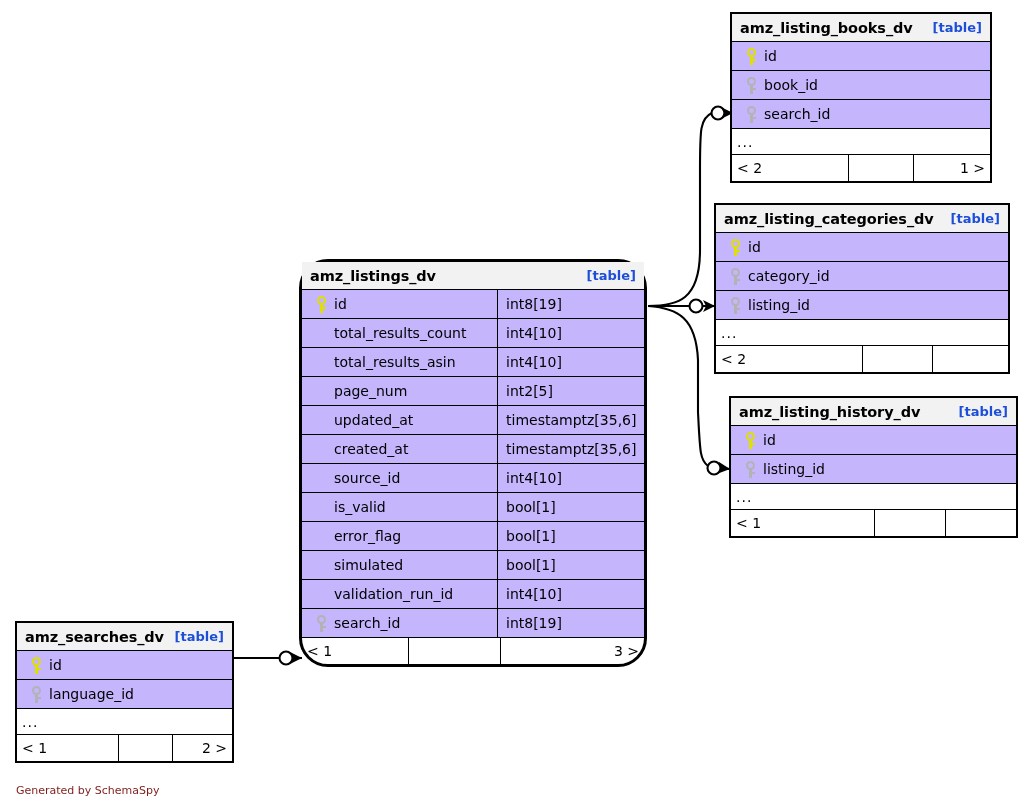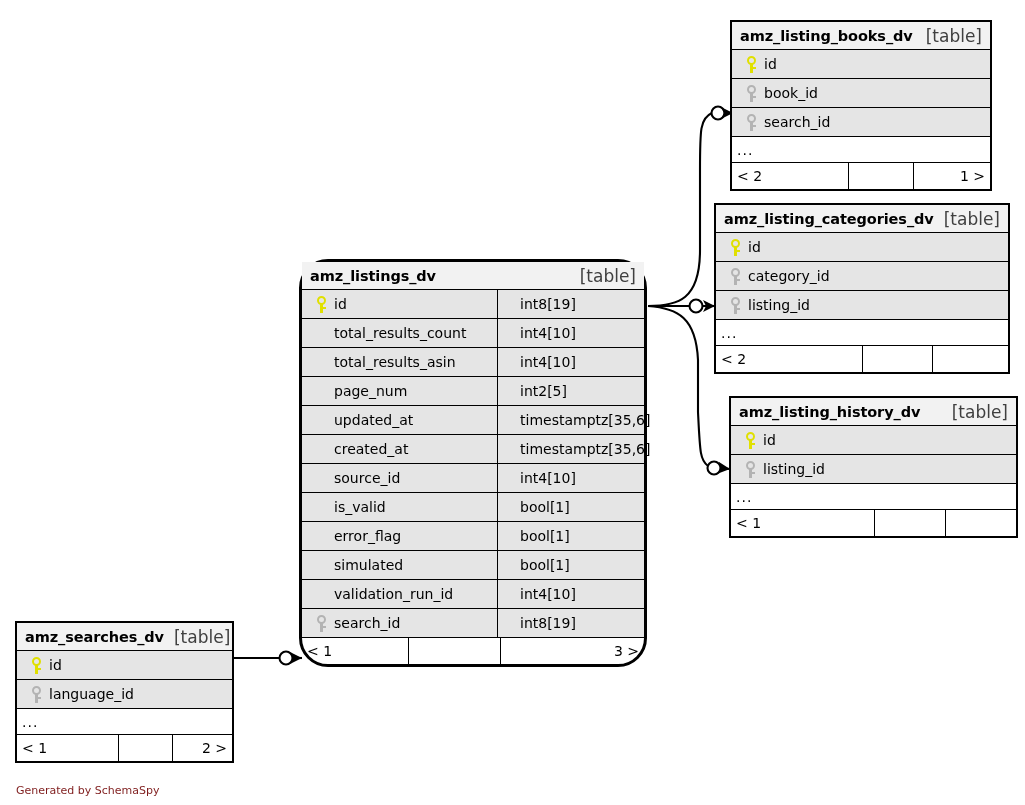--- a/index.html
+++ b/index.html
@@ -57,49 +57,50 @@
     padding: 0 8px;
     height: 28px;
     white-space: nowrap;
   }
   .tbl-name {
     font-weight: bold;
     font-size: 14.5px;
     letter-spacing: -0.1px;
   }
   .tbl-tag {
-    font-size: 17px;
-    color: #404040;
+    font-size: 13px;
+    color: #1d4ed8;
     padding-left: 10px;
+    font-weight: bold;
   }
 
   .tbl-row {
     display: flex;
     align-items: stretch;
     box-sizing: border-box;
     border-bottom: 1px solid #000000;
     height: 29px;
-    background: #e5e5e5;
+    background: #c4b5fd;
   }
   .tbl-row:last-of-type { }
 
   .col-name {
     display: flex;
     align-items: center;
     box-sizing: border-box;
     flex: 1 1 auto;
     padding-left: 6px;
     overflow: hidden;
   }
   .col-type {
     display: flex;
     align-items: center;
     box-sizing: border-box;
     border-left: 1px solid #000000;
-    padding-left: 22px;
+    padding-left: 8px;
     font-size: 14px;
     white-space: nowrap;
   }
 
   .col-label {
     font-size: 14px;
     white-space: nowrap;
   }
 
   
@@ -218,21 +219,21 @@
       <path d="M 720,468 L 730,469" stroke="#000000" stroke-width="2.1" marker-end="url(#crowfoot)" fill="none"></path>
     </g>
 
     <g>
       <path d="M 234,658 L 279,658" fill="none" stroke="#000000" stroke-width="2.1"></path>
       <circle cx="286" cy="658" r="6.5" fill="#ffffff" stroke="#000000" stroke-width="2.1"></circle>
       <path d="M 292,658 L 302,658" stroke="#000000" stroke-width="2.1" marker-end="url(#crowfoot)" fill="none"></path>
     </g>
   </svg>
 
-  <div class="table-box" id="tbl-amz_listing_books_dv" style="left:730px; top:20px; width:262px;">
+  <div class="table-box" id="tbl-amz_listing_books_dv" style="left:730px; top:12px; width:262px;">
     <div class="tbl-header">
       <span class="tbl-name">amz_listing_books_dv</span>
       <span class="tbl-tag">[table]</span>
     </div>
     <div class="tbl-row">
       <div class="col-name">
         <span class="key-slot">
           <span class="key-icon primary">
               <span class="bow"></span>
               <span class="shaft"></span>

